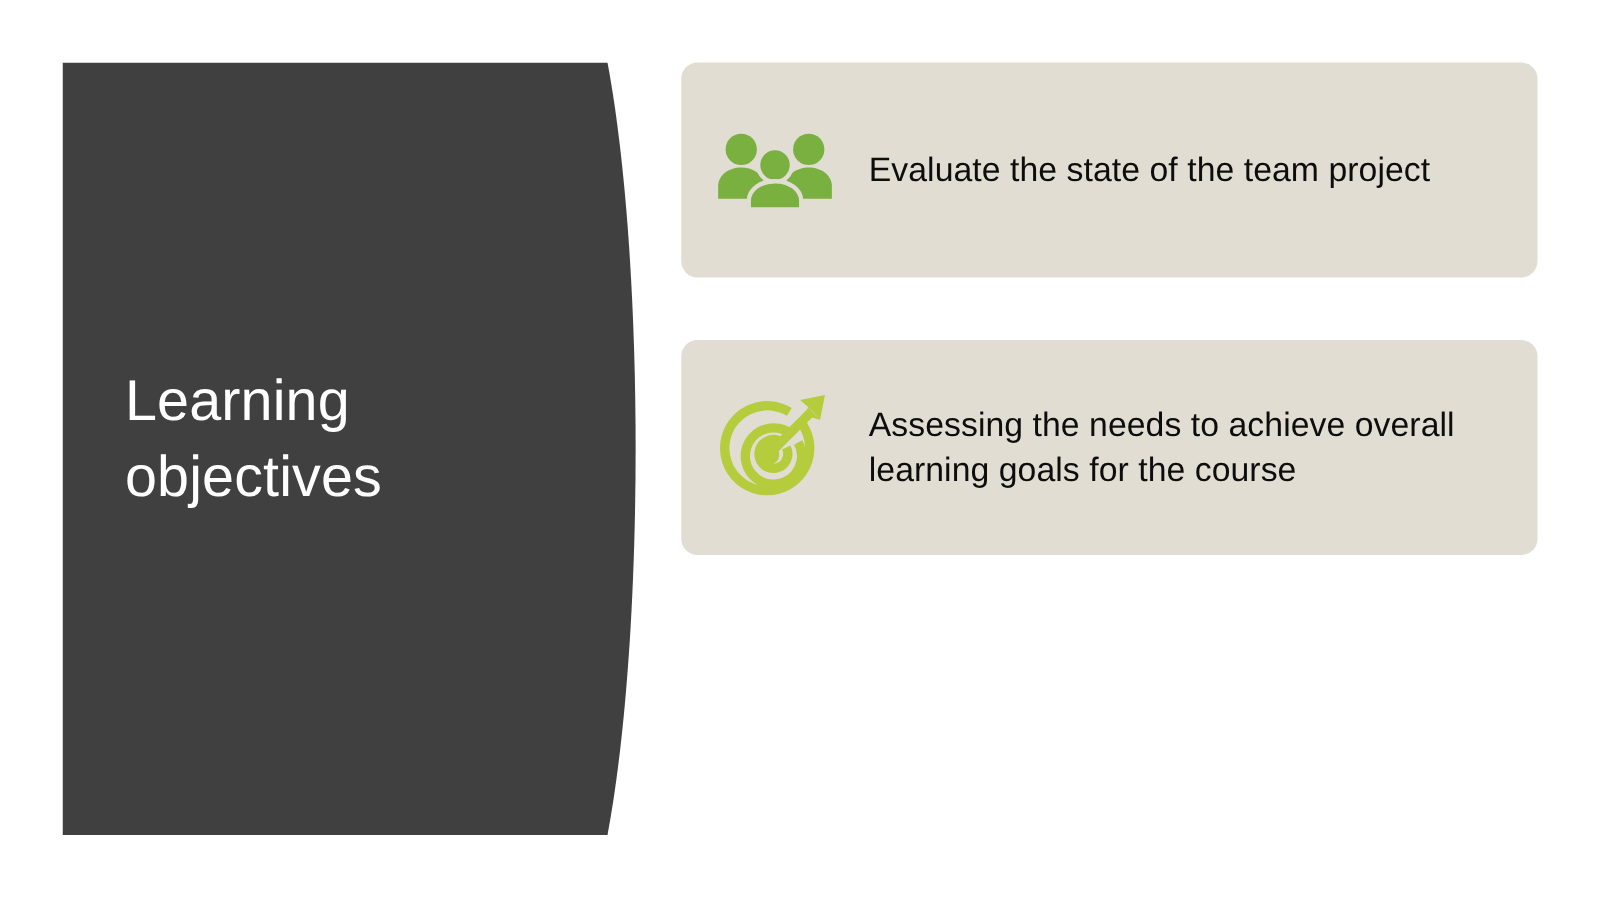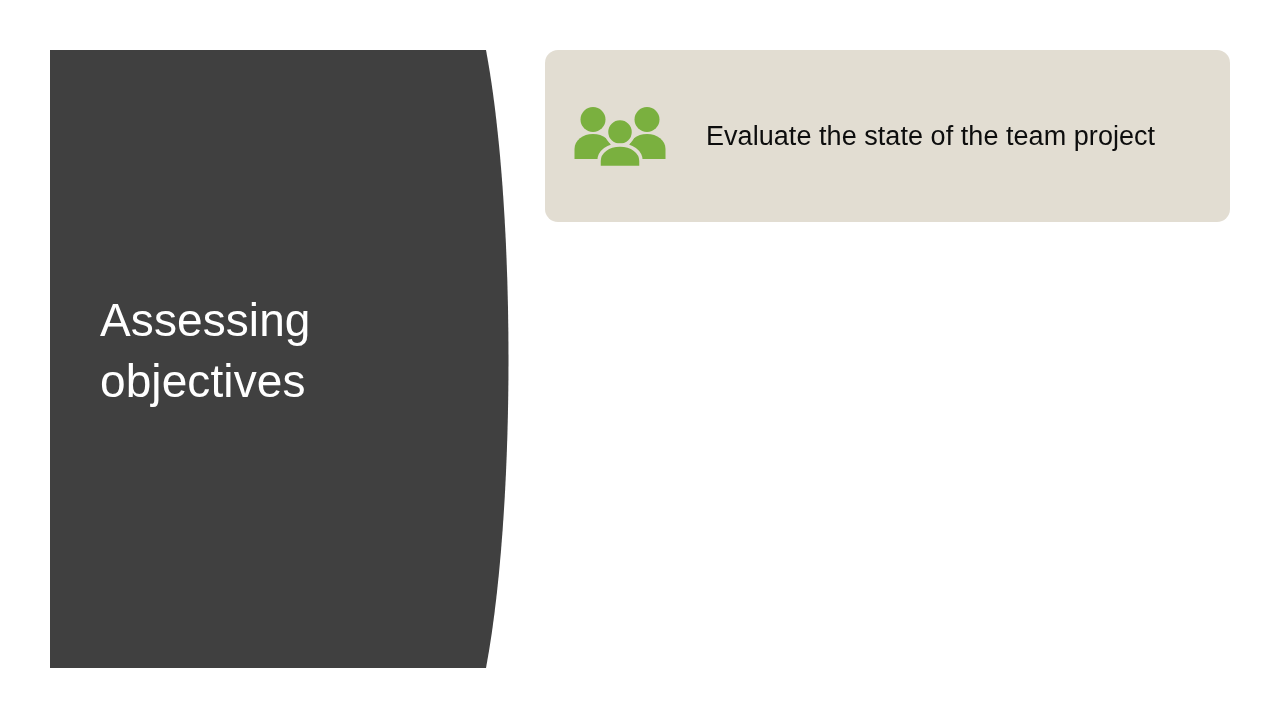--- a/index.html
+++ b/index.html
@@ -84,33 +84,32 @@
   .card-icon svg { display: block; }
 
   .card-text {
     flex: 1 1 auto;
     padding-right: 52px;
     color: #0d0d0d;
     font-size: 27px;
     line-height: 1.34;
     font-weight: 400;
     letter-spacing: 0.05px;
-    margin-left: 11px;
   }
 </style>
 </head>
 <body>
 
 <div id="slide">
 
   <div id="title-panel">
     <svg viewBox="0 0 464 618" xmlns="http://www.w3.org/2000/svg">
       <path d="M0,0 L436,0 C466,160 466,458 436,618 L0,618 Z" fill="#404040"></path>
     </svg>
-    <div id="title-text">Assessing
+    <div id="title-text">Learning
 objectives</div>
   </div>
 
   <div id="cards">
 
     <div class="card" id="card-0">
       <div class="card-icon">
         <svg width="92" height="64" viewBox="0 0 92 64" xmlns="http://www.w3.org/2000/svg">
           <g fill="#7ab03f">
             <circle cx="19" cy="15.5" r="12.5"></circle>
@@ -118,16 +117,34 @@
             <circle cx="73" cy="15.5" r="12.5"></circle>
             <path d="M54.5,55 L54.5,45 C54.5,36.2 62.8,30 73,30 C83.2,30 91.5,36.2 91.5,45 L91.5,55 Z"></path>
             <circle cx="46" cy="28" r="13.5" stroke="#e2ddd2" stroke-width="3.5"></circle>
             <path d="M25,63.5 L25,57 C25,47.6 34.4,41 46,41 C57.6,41 67,47.6 67,57 L67,63.5 Z" stroke="#e2ddd2" stroke-width="3.5"></path>
           </g>
         </svg>
       </div>
       <div class="card-text">Evaluate the state of the team project</div>
     </div>
 
+    <div class="card" id="card-1">
+      <div class="card-icon">
+        <svg width="92" height="90" viewBox="0 0 92 90" xmlns="http://www.w3.org/2000/svg">
+          <g fill="none" stroke="#b5cc3c" stroke-width="7.5">
+            <path d="M66.5,24.5 A34,34 0 1 1 57.5,16.5"></path>
+            <path d="M58.5,34 A22.5,22.5 0 1 0 64.5,41"></path>
+          </g>
+          <path d="M49,39.5 A11.5,11.5 0 1 0 55,45" fill="none" stroke="#b5cc3c" stroke-width="7.5"></path>
+          <circle cx="41" cy="50.5" r="8.5" fill="#b5cc3c"></circle>
+          <g stroke="#b5cc3c" stroke-width="7.5" stroke-linecap="butt">
+            <line x1="41" y1="50.5" x2="74.5" y2="17"></line>
+          </g>
+          <path d="M66,7 L86,3 L82,23 L76.5,16.5 L72.5,12.5 Z" fill="#b5cc3c"></path>
+          <path d="M72.5,12.5 L82,23 L69.5,19 Z" fill="#b5cc3c"></path>
+        </svg>
+      </div>
+      <div class="card-text">Assessing the needs to achieve overall learning goals for the course</div>
+    </div>
 
 
   </div>
 </div>
 
 </body></html>

